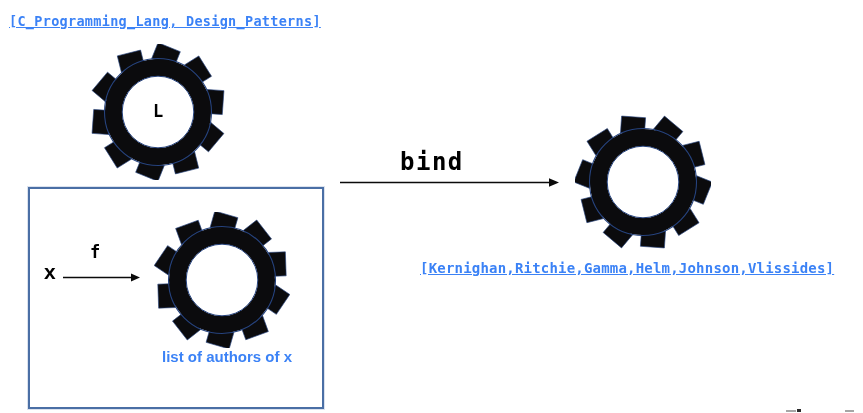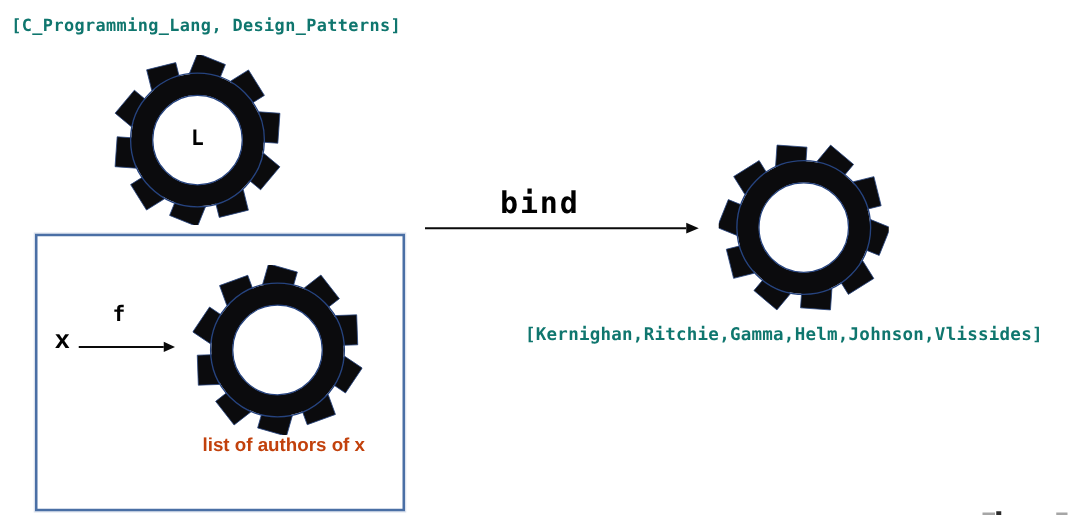--- a/index.html
+++ b/index.html
@@ -8,21 +8,21 @@
     width:863px;height:413px;
     background:#ffffff;
     overflow:hidden;
     font-family:"DejaVu Sans Mono", monospace;
     color:#000;
   }
   .mono{font-family:"DejaVu Sans Mono", monospace;font-weight:bold;}
   .sans{font-family:"Liberation Sans", sans-serif;font-weight:bold;}
   .abs{position:absolute;}
 
-  .list-label{white-space:nowrap;color:#0f766e;}
+  .list-label{white-space:nowrap;color:#3b82f6;text-decoration:underline;}
   #top-list{left:9px;top:13px;font-size:13.5px;letter-spacing:.3px;}
   #result-list{left:420px;top:260px;font-size:14px;letter-spacing:.2px;}
 
   .gear{position:absolute;width:136px;height:136px;}
   #gear-top{left:90px;top:44px;}
   #gear-box{left:124px;top:23px;}
   #gear-right{left:575px;top:114px;}
   .gear svg{position:absolute;left:0;top:0;}
   .gear-letter{
     position:absolute;left:0;right:0;top:50%;
@@ -36,21 +36,21 @@
     box-sizing:border-box;
     background:#fff;
     box-shadow:0 0 0 1px rgba(190,202,224,.55);
   }
   #x-label{left:14px;top:72px;font-size:21px;line-height:1;}
   #f-label{left:60px;top:55px;font-size:17px;line-height:1;}
   #f-arrow{left:31px;top:80px;}
   #box-caption{
     left:112px;top:160px;width:170px;
     font-size:15px;text-align:center;line-height:1.1;
-    color:#c2410c;
+    color:#3b82f6;
   }
 
   #bind-label{left:400px;top:150px;font-size:24px;letter-spacing:1.5px;line-height:1;}
   #bind-arrow{left:338px;top:174px;}
 
   .frag{position:absolute;background:#a6a6a6;}
   #frag-dot{background:#2b2b2b;}
 </style>
 </head>
 <body>

